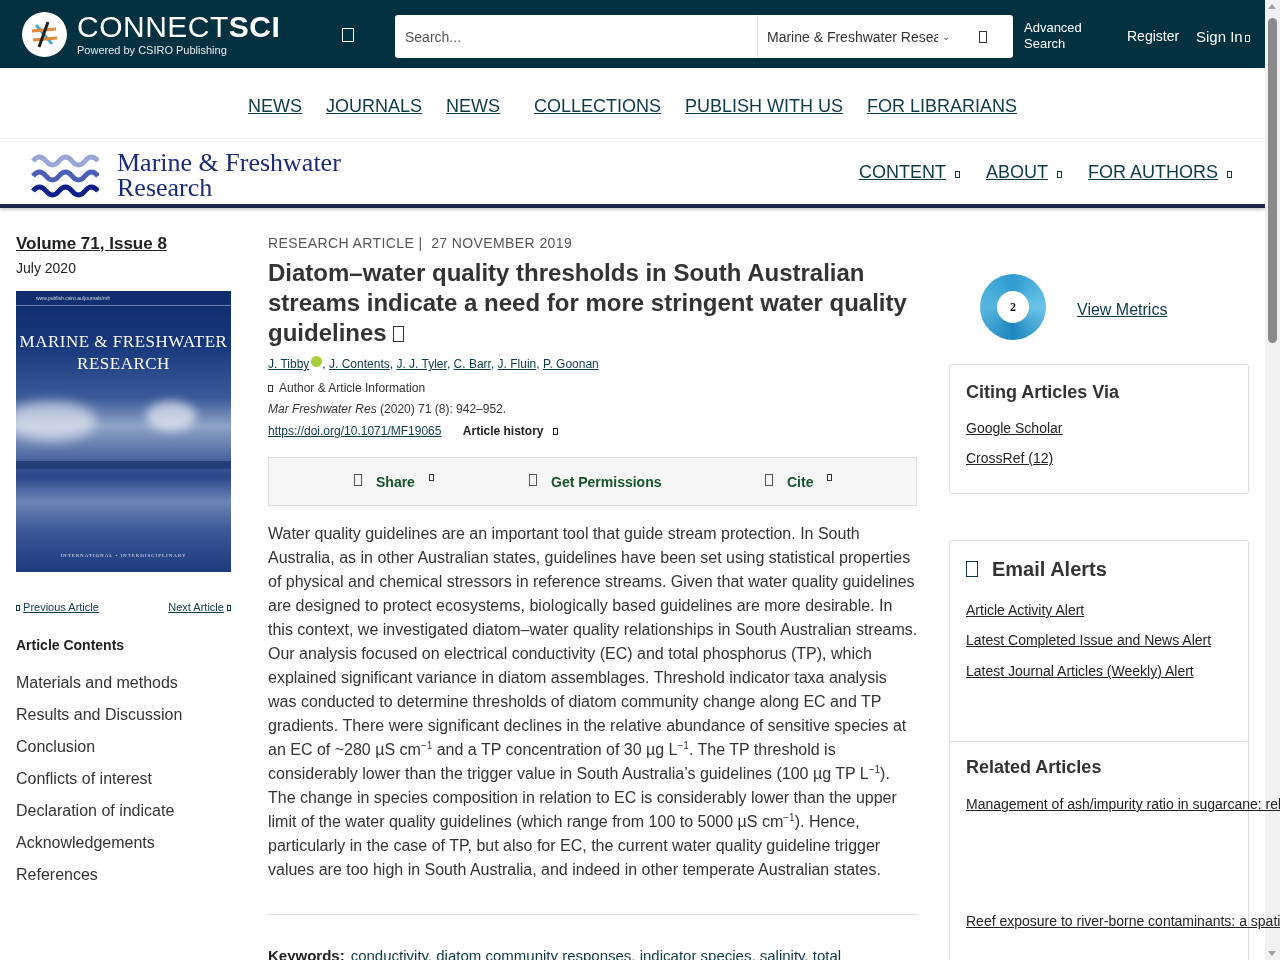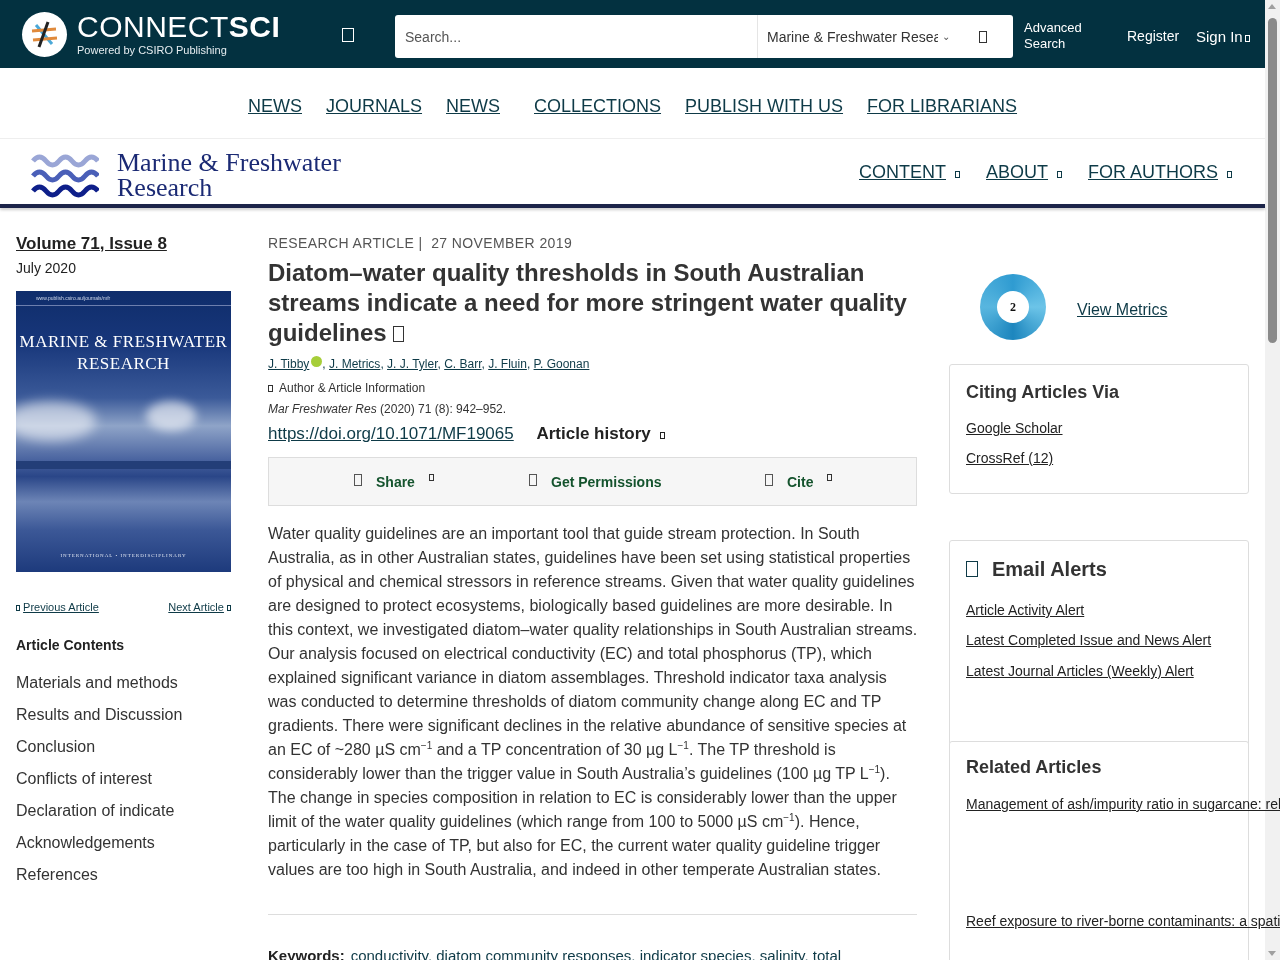--- a/index.html
+++ b/index.html
@@ -72,21 +72,21 @@
     .meta-line { position: absolute; left: 268px; top: 235px; font-size: 14px; color: #555; letter-spacing: 0.4px; }
     .title { position: absolute; left: 268px; top: 258px; width: 650px; font-size: 24px; font-weight: bold; line-height: 30px; color: #333; }
     .title .box-glyph { width: 11px; height: 16px; border: 1.5px solid #333; margin-left: 6px; vertical-align: -1px; }
     .authors { position: absolute; left: 268px; top: 356px; font-size: 12px; color: #0e3a47; }
     .authors a { text-decoration: underline; }
     .orcid { display: inline-block; width: 11px; height: 11px; border-radius: 50%; background: #a6ce39; vertical-align: 1px; margin-left: 2px; }
     .auth-info { position: absolute; left: 268px; top: 381px; font-size: 12px; color: #333; }
     .auth-info .sbox { display: inline-block; width: 5px; height: 7px; border: 1px solid #333; margin-right: 6px; vertical-align: 0; }
     .citation { position: absolute; left: 268px; top: 402px; font-size: 12px; color: #333; }
     .citation i { font-style: italic; }
-    .doi-row { position: absolute; left: 268px; top: 424px; font-size: 17px; color: #0e3a47; }
+    .doi-row { position: absolute; left: 268px; top: 424px; font-size: 12px; color: #0e3a47; }
     .doi-row a { text-decoration: underline; }
     .hist { margin-left: 18px; font-weight: bold; color: #222; }
     .hist .sbox { display: inline-block; width: 5px; height: 7px; border: 1px solid #222; margin-left: 9px; vertical-align: 0; }
     .toolbar { position: absolute; left: 268px; top: 457px; width: 649px; height: 49px; background: #f6f6f6; border: 1px solid #ddd; }
     .tb-item { position: absolute; top: 16px; font-size: 14px; font-weight: bold; color: #14532d; display: flex; }
     .tb-item .ico { display: inline-block; width: 8px; height: 12px; border: 1px solid #555; margin-right: 14px; }
     .tb-item .dd { display: inline-block; width: 5px; height: 7px; border: 1px solid #333; margin-left: 14px; }
     .abstract { position: absolute; left: 268px; top: 522px; width: 650px; font-size: 16px; line-height: 24px; color: #333; }
     .abstract sup { font-size: 10px; line-height: 0; }
     .hr { position: absolute; left: 268px; top: 914px; width: 649px; height: 1px; background: #ddd; }
@@ -205,21 +205,21 @@
 </nav>
 
 <div class="meta-line">
   <span>RESEARCH ARTICLE</span>
   <span>|</span>&nbsp;
   <span>27 NOVEMBER 2019</span>
 </div>
 <h1 class="title"><span>Diatom–water quality thresholds in South Australian streams indicate a need for more stringent water quality guidelines</span><span class="box-glyph"></span></h1>
 <div class="authors">
   <a>J. Tibby</a><span class="orcid"></span>,
-  <a>J. Metrics</a>,
+  <a>J. Contents</a>,
   <a>J. J. Tyler</a>,
   <a>C. Barr</a>,
   <a>J. Fluin</a>,
   <a>P. Goonan</a>
 </div>
 <div class="auth-info"><span class="sbox"></span><span>Author &amp; Article Information</span></div>
 <div class="citation"><i>Mar Freshwater Res</i><span> (2020) 71 (8): 942–952.</span></div>
 <div class="doi-row">
   <a>https://doi.org/10.1071/MF19065</a>
   <span class="hist"><span>Article history</span><span class="sbox"></span></span>

